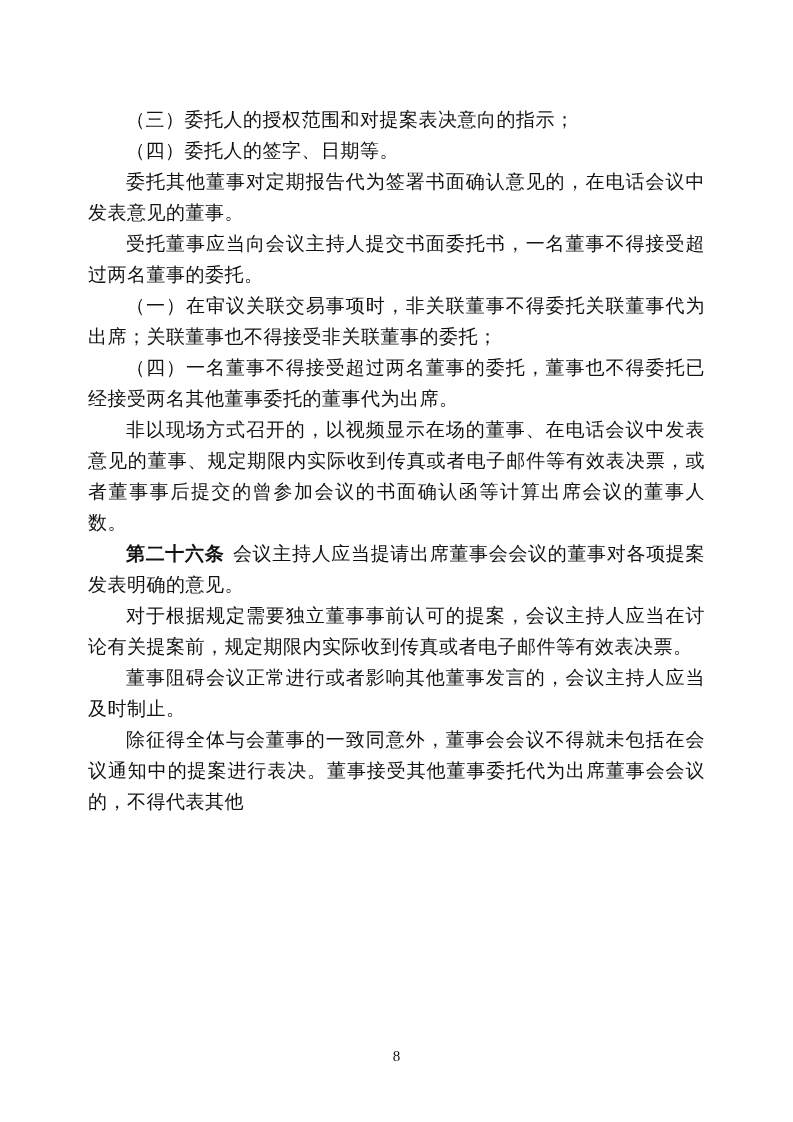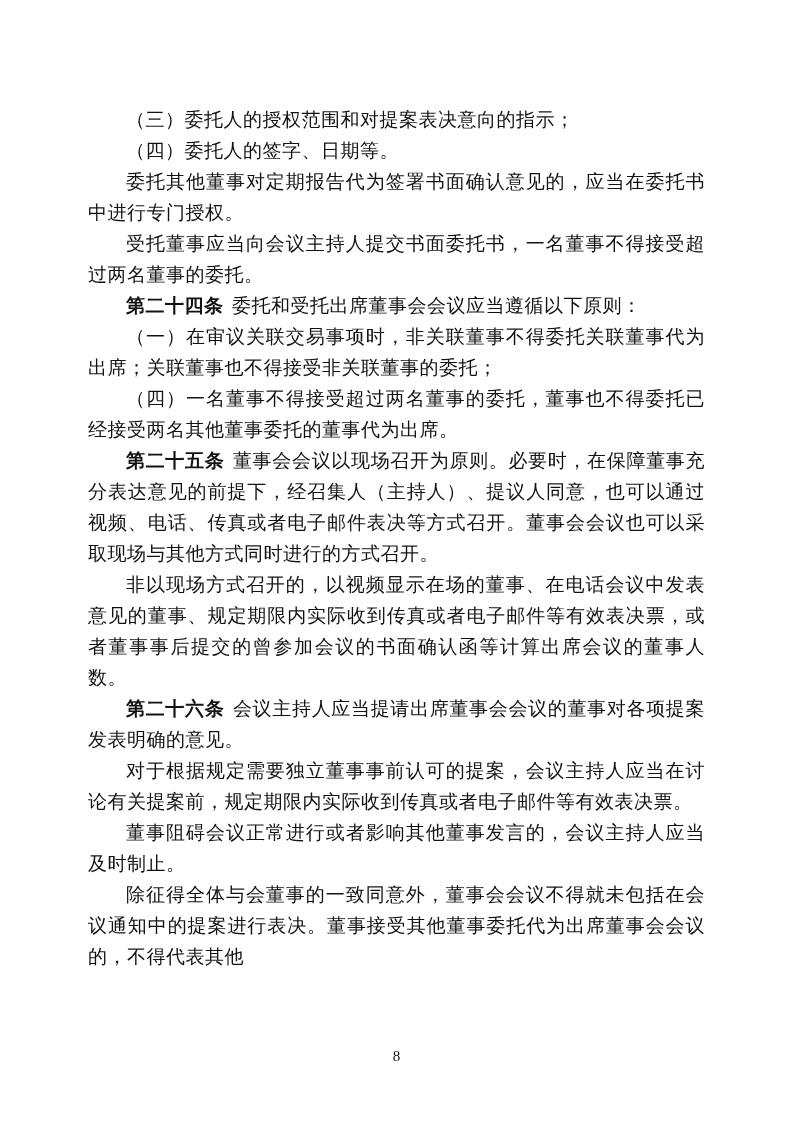--- a/index.html
+++ b/index.html
@@ -50,26 +50,24 @@
     color: #121212;
   }
 </style>
 </head>
 <body>
 
 <div class="page">
   <div class="content">
     <p class="para"><span class="lead"></span><span>（三）委托人的授权范围和对提案表决意向的指示；</span></p>
     <p class="para"><span class="lead"></span><span>（四）委托人的签字、日期等。</span></p>
-    <p class="para"><span class="lead"></span><span>委托其他董事对定期报告代为签署书面确认意见的，应当在委托书中进行专门授权。</span></p>
+    <p class="para"><span class="lead"></span><span>委托其他董事对定期报告代为签署书面确认意见的，在电话会议中发表意见的董事。</span></p>
     <p class="para"><span class="lead"></span><span>受托董事应当向会议主持人提交书面委托书，一名董事不得接受超过两名董事的委托。</span></p>
-    <p class="para"><span class="lead">第二十四条</span><span>委托和受托出席董事会会议应当遵循以下原则：</span></p>
     <p class="para"><span class="lead"></span><span>（一）在审议关联交易事项时，非关联董事不得委托关联董事代为出席；关联董事也不得接受非关联董事的委托；</span></p>
     <p class="para"><span class="lead"></span><span>（四）一名董事不得接受超过两名董事的委托，董事也不得委托已经接受两名其他董事委托的董事代为出席。</span></p>
-    <p class="para"><span class="lead">第二十五条</span><span>董事会会议以现场召开为原则。必要时，在保障董事充分表达意见的前提下，经召集人（主持人）、提议人同意，也可以通过视频、电话、传真或者电子邮件表决等方式召开。董事会会议也可以采取现场与其他方式同时进行的方式召开。</span></p>
     <p class="para"><span class="lead"></span><span>非以现场方式召开的，以视频显示在场的董事、在电话会议中发表意见的董事、规定期限内实际收到传真或者电子邮件等有效表决票，或者董事事后提交的曾参加会议的书面确认函等计算出席会议的董事人数。</span></p>
     <p class="para"><span class="lead">第二十六条</span><span>会议主持人应当提请出席董事会会议的董事对各项提案发表明确的意见。</span></p>
     <p class="para"><span class="lead"></span><span>对于根据规定需要独立董事事前认可的提案，会议主持人应当在讨论有关提案前，规定期限内实际收到传真或者电子邮件等有效表决票。</span></p>
     <p class="para"><span class="lead"></span><span>董事阻碍会议正常进行或者影响其他董事发言的，会议主持人应当及时制止。</span></p>
     <p class="para"><span class="lead"></span><span>除征得全体与会董事的一致同意外，董事会会议不得就未包括在会议通知中的提案进行表决。董事接受其他董事委托代为出席董事会会议的，不得代表其他</span></p>
   </div>
   <div class="page-number">8</div>
 </div>
 
 </body></html>

